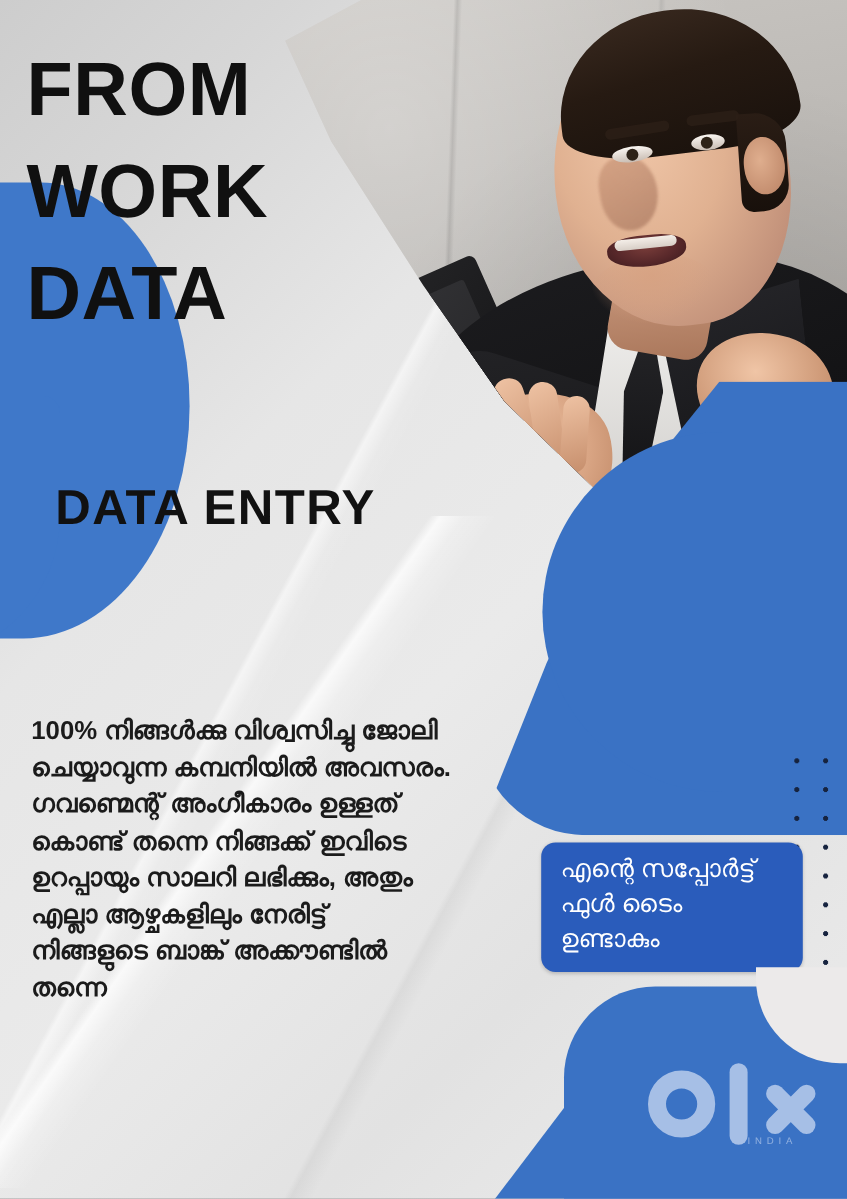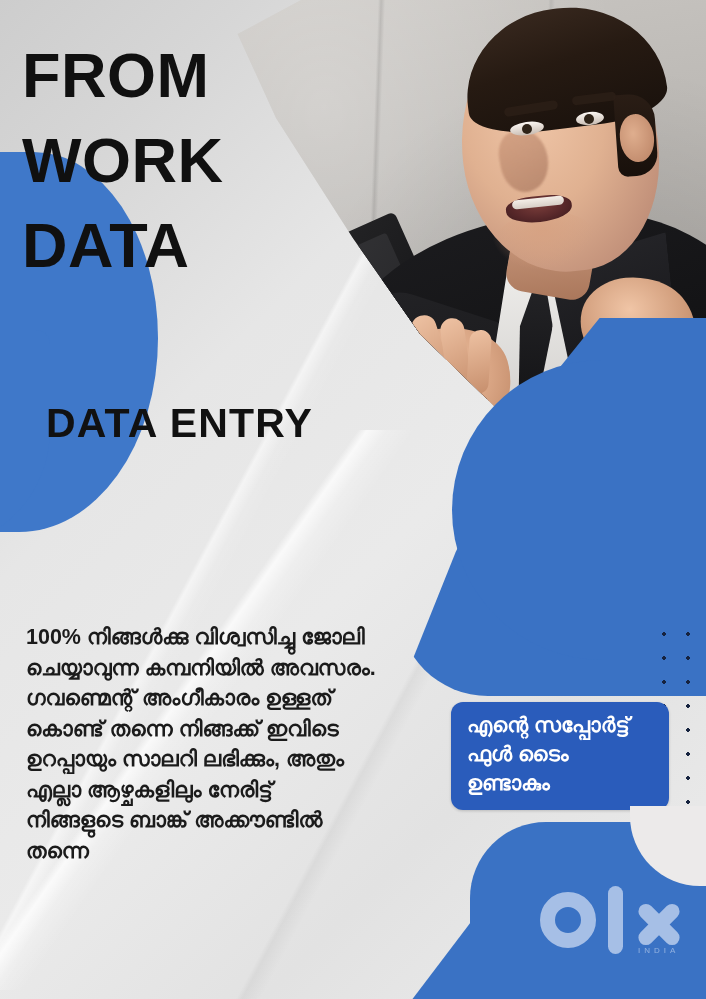--- a/index.html
+++ b/index.html
@@ -265,34 +265,34 @@
     font-size:41px;font-weight:600;color:#111;letter-spacing:1.2px;
   }
 
   
   .ml{
     font-family:"Liberation Sans","DejaVu Sans",sans-serif;
     font-weight:700;color:#1b1b1b;
   }
   .para1{
     position:absolute;left:26px;top:594px;width:404px;
-    font-size:21.5px;line-height:1.42;margin-top:28px;
+    font-size:21.5px;line-height:1.42;
   }
   .para2{
     position:absolute;left:26px;top:862px;width:320px;
     font-size:21.5px;line-height:1.42;
   }
   .ml .line{display:block;white-space:nowrap;}
 
   
   .badge{
     position:absolute;left:451px;top:702px;width:218px;
     padding:9px 14px 12px 16px;
     background:#2a5cbb;border-radius:12px;
-    color:#ffffff;font-weight:700;font-size:21px;line-height:1.38;
+    color:#ffffff;font-weight:400;font-size:21px;line-height:1.38;
     box-shadow:0 1px 3px rgba(0,0,0,.18);
   }
   .badge .line{display:block;white-space:nowrap;}
 
   
   .olx{
     position:absolute;left:540px;top:884px;width:150px;height:74px;
     opacity:.62;
   }
   .olx-o{
@@ -304,21 +304,21 @@
     background:#e8eefb;
   }
   .olx-x{position:absolute;left:92px;top:16px;width:54px;height:48px;}
   .olx-x span{
     position:absolute;left:50%;top:50%;width:52px;height:15px;border-radius:8px;
     background:#e8eefb;margin-left:-26px;margin-top:-7px;
   }
   .olx-x span:first-child{transform:rotate(45deg);}
   .olx-x span:last-child{transform:rotate(-45deg);}
   .olx-sub{
-    position:absolute;left:98px;top:62px;
+    position:absolute;left:83px;top:62px;
     font-size:8px;letter-spacing:4px;color:#dce6f8;opacity:.85;
     font-weight:400;
     text-align:right;
   }
 </style>
 </head>
 <body>
 
 <div id="poster">
 

